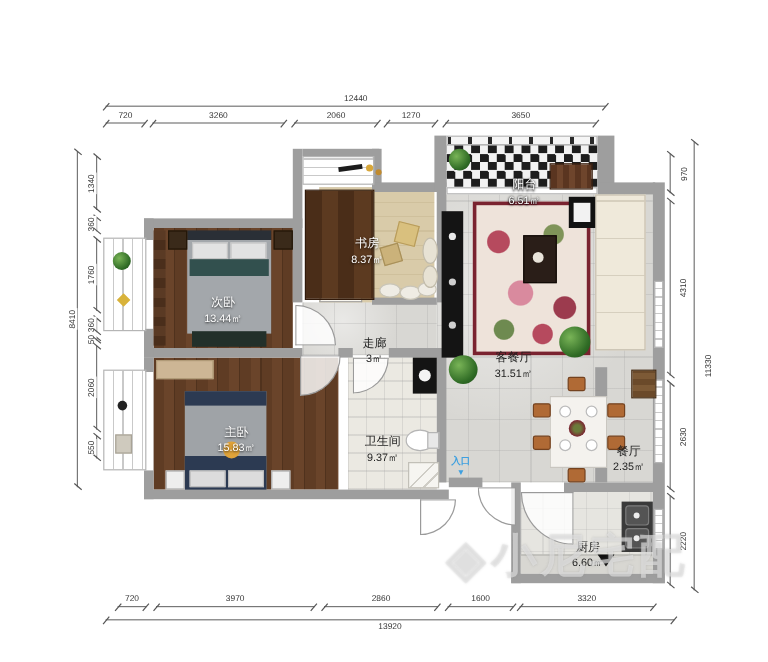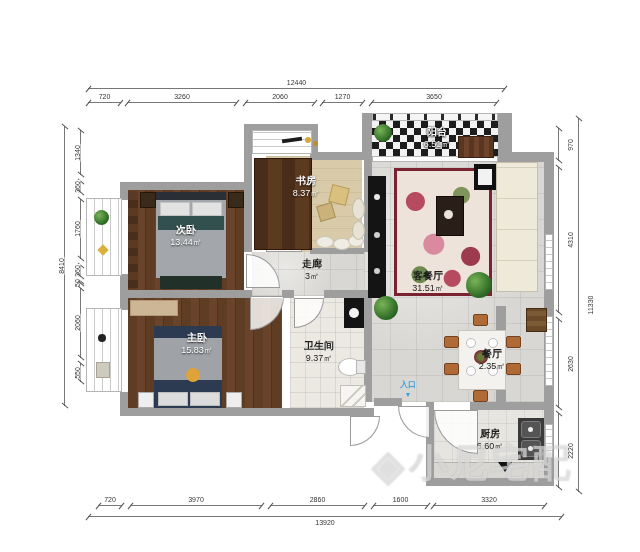--- a/index.html
+++ b/index.html
@@ -40,21 +40,21 @@
         radial-gradient(circle at 40% 60%,#d98a9e 0 10px,transparent 11px),
         radial-gradient(circle at 80% 70%,#9c3b4e 0 9px,transparent 10px),
         radial-gradient(circle at 25% 85%,#6e8a50 0 8px,transparent 9px),
         radial-gradient(circle at 55% 35%,#c06a7c 0 7px,transparent 8px),
         radial-gradient(circle at 60% 88%,#b64a5e 0 8px,transparent 9px);}
   .chair{position:absolute;width:15px;height:12px;background:#b06a35;border:1px solid #74421f;
          border-radius:2px;box-sizing:border-box;}
   .plate{position:absolute;width:10px;height:10px;border-radius:50%;background:#fff;border:1px solid #bbb;box-sizing:border-box;}
   
   .rlabel{position:absolute;transform:translateX(-50%);text-align:center;white-space:nowrap;line-height:1.25;}
-  .rname{font-size:10px;font-weight:bold;color:#1d1d1d;}
+  .rname{font-size:10px;font-weight:normal;color:#1d1d1d;margin-top:23px;}
   .rarea{font-size:9px;color:#1d1d1d;}
   .light .rname,.light .rarea{color:#fff;text-shadow:0 1px 2px rgba(0,0,0,.85);}
   .outl .rname,.outl .rarea{color:#fff;text-shadow:0 0 2px #000,0 1px 2px #000;}
   
   .dh,.dv{position:absolute;}
   .dh{border-top:1px solid #777;}
   .dv{border-left:1px solid #777;}
   .dh::before,.dh::after{content:"";position:absolute;top:-4px;width:1px;height:8px;background:#555;transform:rotate(40deg);}
   .dh::before{left:0;} .dh::after{right:0;}
   .dv::before,.dv::after{content:"";position:absolute;left:-4px;width:8px;height:1px;background:#555;transform:rotate(40deg);}
@@ -232,30 +232,30 @@
     <div class="rarea">31.51㎡</div>
   </div>
   <div class="rlabel light" style="left:197px;top:332px;">
     <div class="rname">主卧</div>
     <div class="rarea">15.83㎡</div>
   </div>
   <div class="rlabel" style="left:319px;top:340px;">
     <div class="rname">卫生间</div>
     <div class="rarea">9.37㎡</div>
   </div>
-  <div class="rlabel" style="left:492px;top:348px;">
+  <div class="rlabel" style="left:524px;top:348px;">
     <div class="rname">餐厅</div>
     <div class="rarea">2.35㎡</div>
   </div>
   <div class="rlabel" style="left:490px;top:428px;">
     <div class="rname">厨房</div>
     <div class="rarea">6.60㎡</div>
   </div>
 
-  <div class="entry" style="left:408px;top:381px;">
+  <div class="entry" style="left:384px;top:381px;">
     <span>入口</span>
     <span class="arr">▼</span>
   </div>
 
   <div class="dh" style="left:88px;top:88px;width:417px;">
       <span>12440</span>
     </div>
   <div class="dh" style="left:88px;top:102px;width:33px;">
       <span>720</span>
     </div>

